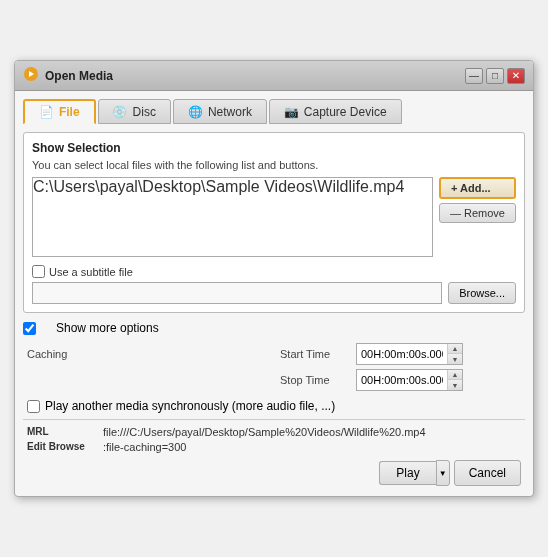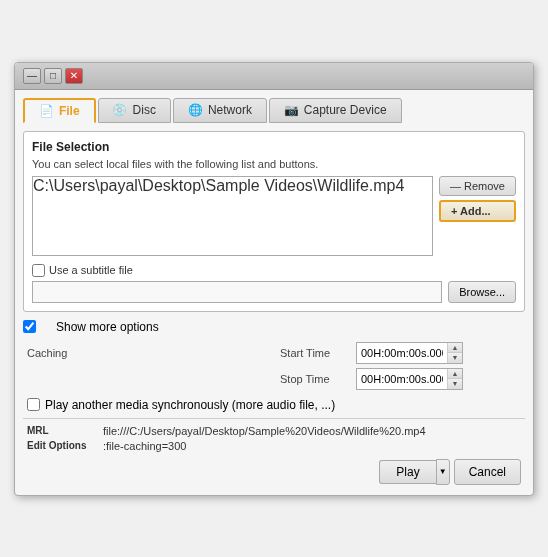--- a/index.html
+++ b/index.html
@@ -305,20 +305,29 @@
       border-top: 1px solid #ccc;
       margin: 6px 0;
     }
   </style>
 </head>
 <body>
 
 <div class="window">
 
   <div class="title-bar">
+    <div class="title-bar-left">
+      <span>
+        <svg width="16" height="16" viewBox="0 0 16 16">
+          <circle cx="8" cy="8" r="7" fill="#e8a020"></circle>
+          <polygon points="6,5 11,8 6,11" fill="white"></polygon>
+        </svg>
+      </span>
+      <span class="title-text">Open Media</span>
+    </div>
     <div class="title-buttons">
       <div class="title-btn">—</div>
       <div class="title-btn">□</div>
       <div class="title-btn close">✕</div>
     </div>
   </div>
 
   <div class="window-body">
 
     <div class="tabs">
@@ -334,29 +343,29 @@
         <span>🌐</span>
         <span>Network</span>
       </div>
       <div class="tab">
         <span>📷</span>
         <span>Capture Device</span>
       </div>
     </div>
 
     <div class="section">
-      <div class="section-title">File Selection</div>
+      <div class="section-title">Show Selection</div>
       <div class="section-desc">You can select local files with the following list and buttons.</div>
       <div class="file-area">
         <div class="file-list">
           <div>C:\Users\payal\Desktop\Sample Videos\Wildlife.mp4</div>
         </div>
         <div class="file-buttons">
+          <button class="btn add-btn">+ Add...</button>
           <button class="btn">— Remove</button>
-          <button class="btn add-btn">+ Add...</button>
         </div>
       </div>
       <div class="subtitle-row">
         <label class="checkbox-label">
           <input type="checkbox" style="">
           <span>Use a subtitle file</span>
         </label>
       </div>
       <div class="browse-row">
         <input class="browse-input" type="text" value="" style="">
@@ -403,21 +412,21 @@
       </div>
 
       <hr class="separator">
 
       <div class="info-row">
         <span class="info-label">MRL</span>
         <span class="info-value">file:///C:/Users/payal/Desktop/Sample%20Videos/Wildlife%20.mp4</span>
       </div>
 
       <div class="info-row">
-        <span class="info-label">Edit Options</span>
+        <span class="info-label">Edit Browse</span>
         <span class="info-value">:file-caching=300</span>
       </div>
     </div>
 
     <div class="bottom-buttons">
       <div class="play-group">
         <button class="play-btn">Play</button>
         <div class="play-dropdown">▼</div>
       </div>
       <button class="cancel-btn">Cancel</button>

